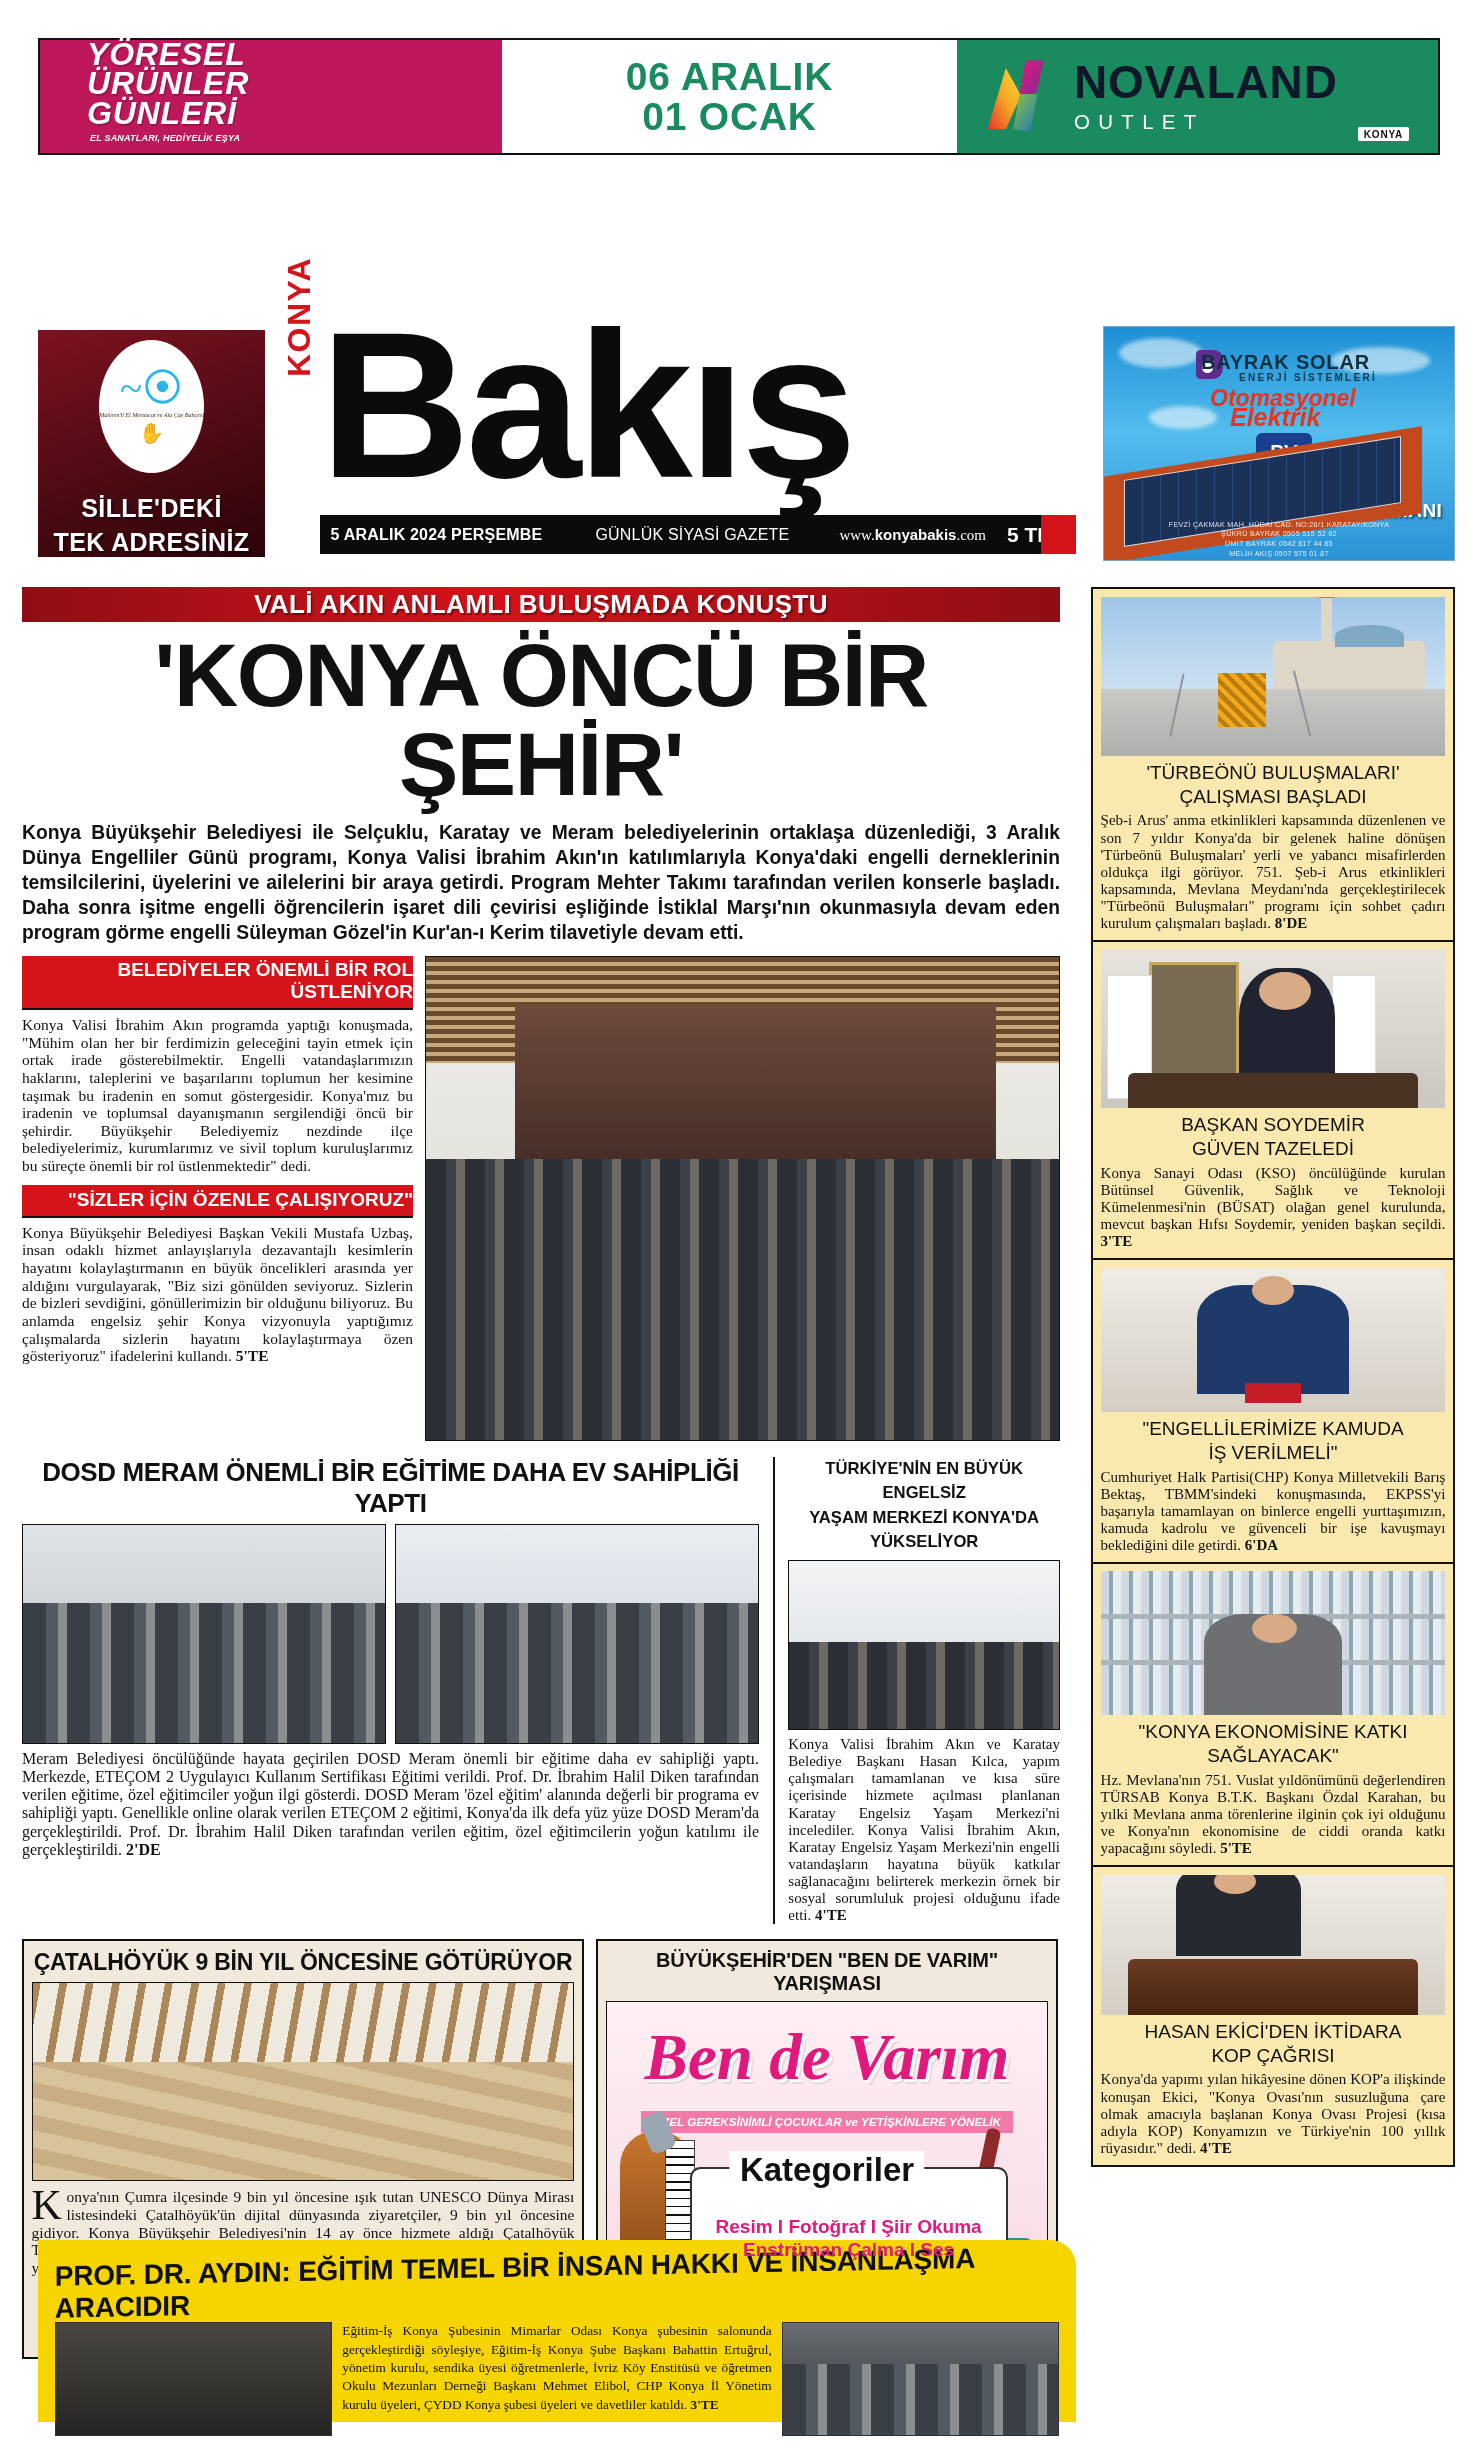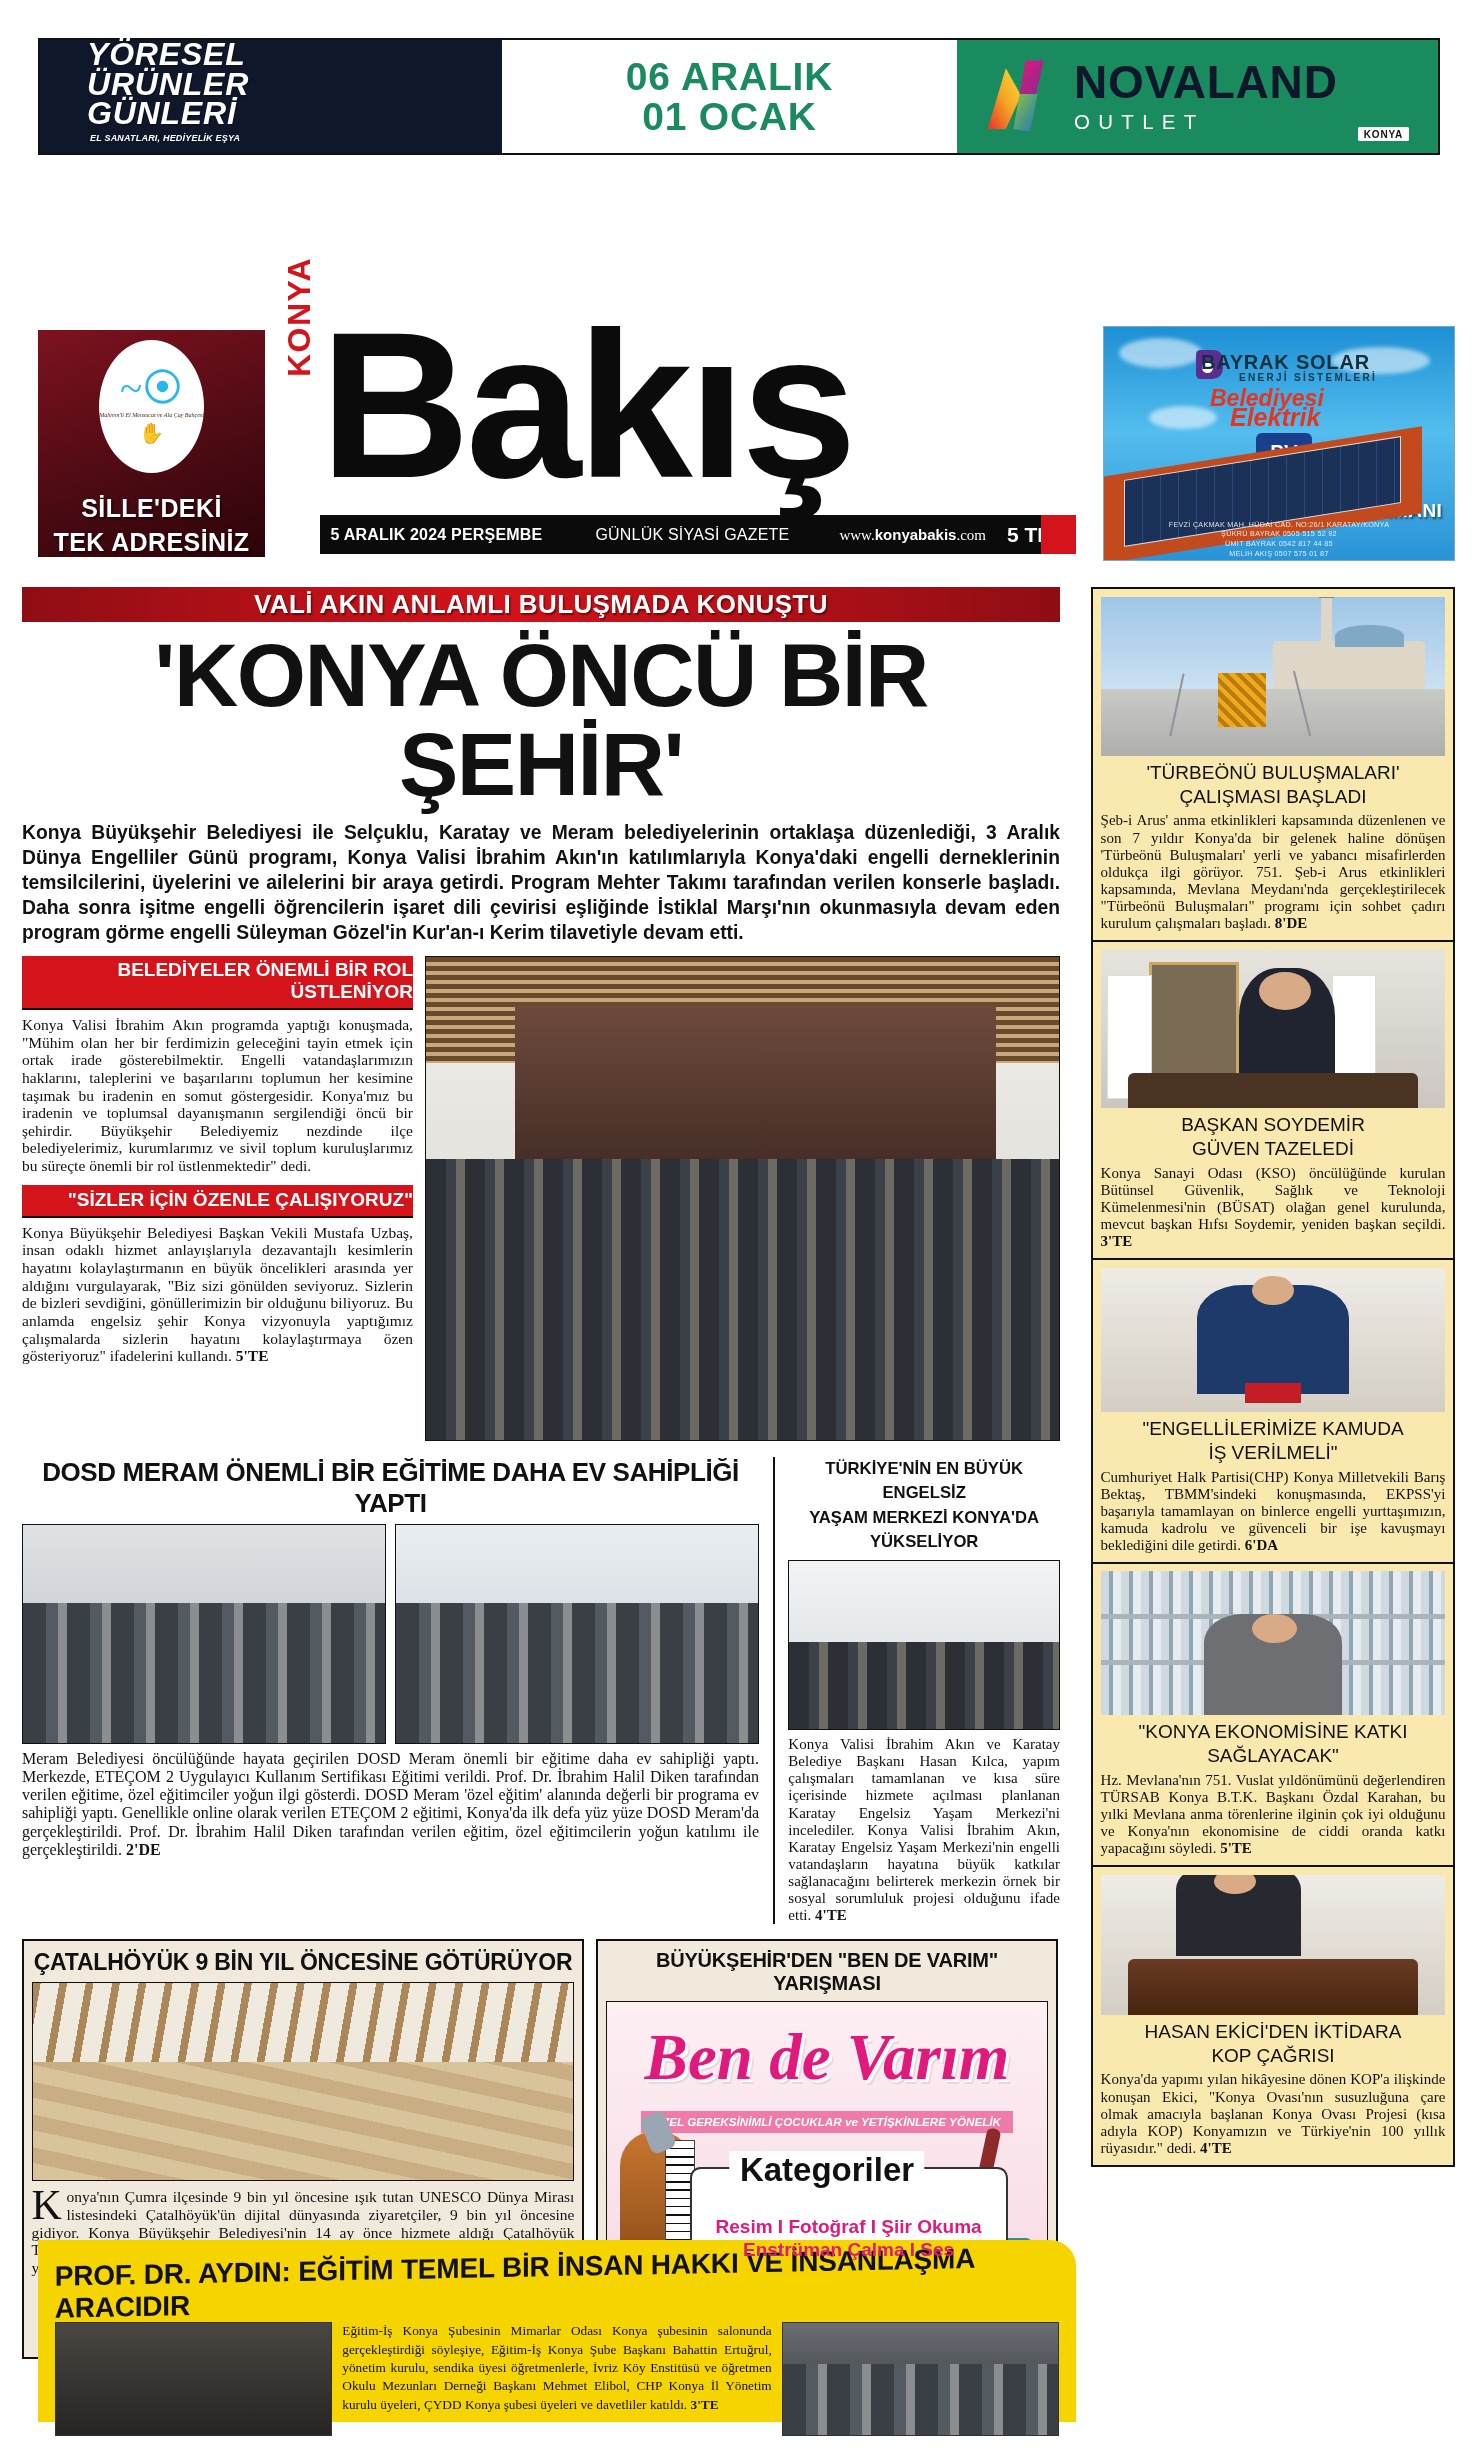--- a/index.html
+++ b/index.html
@@ -10,22 +10,22 @@
     position: relative;
     overflow: hidden;
   }
   .page { width: 1477px; height: 2462px; position: relative; background: #fff; }
 
   
   .topad {
     position: absolute; left: 38px; top: 38px; width: 1402px; height: 117px;
     border: 2.3px solid #111; display: flex; background: #fff;
   }
-  .topad-l { width: 462px; background: #0f172a; position: relative;
-             display: flex; flex-direction: column; justify-content: center;
+  .topad-l { width: 462px; background: #be185d; position: relative;
+             display: flex; flex-direction: column; 
              align-items: center; padding-bottom: 10px; }
   .topad-l .big {
     font-family: "Liberation Sans", sans-serif; font-weight: bold;
     color: #fff; font-size: 32px; line-height: 0.92; letter-spacing: 0.8px;
     font-style: italic; text-align: left; width: 100%; padding-left: 47px;
     text-shadow: 1.5px 1.5px 0 rgba(0,0,0,0.18);
   }
   .topad-l .sub {
     font-family: "Liberation Sans", sans-serif; font-weight: bold;
     color: #fff; font-size: 9px; margin-top: 4.5px; letter-spacing: 0.2px;
@@ -422,21 +422,21 @@
     </div>
   </div>
 
   <div class="solar">
     <div class="cloud" style="left:15px;top:10.6px;width:83px;height:30px"></div>
     <div class="cloud" style="left:227px;top:20px;width:99px;height:27px"></div>
     <div class="cloud" style="left:45px;top:79px;width:68px;height:23px"></div>
     <div class="blogo"></div>
     <div class="brand">BAYRAK SOLAR</div>
     <div class="brandsub">ENERJİ SİSTEMLERİ</div>
-    <div class="oto">Belediyesi</div>
+    <div class="oto">Otomasyonel</div>
     <div class="elek">Elektrik</div>
     <div class="pv">
       <div class="a">PV</div>
       <div class="b">SCADA</div>
     </div>
     <div class="gun">GÜNEŞ ENERJİSİYLE</div>
     <div class="tas">TASARRUF ZAMANI</div>
     <div class="roof"></div>
     <div class="panel"></div>
     <div class="addr" style="white-space:pre-line">FEVZİ ÇAKMAK MAH. HÜDAİ CAD. NO:26/1 KARATAY/KONYA

